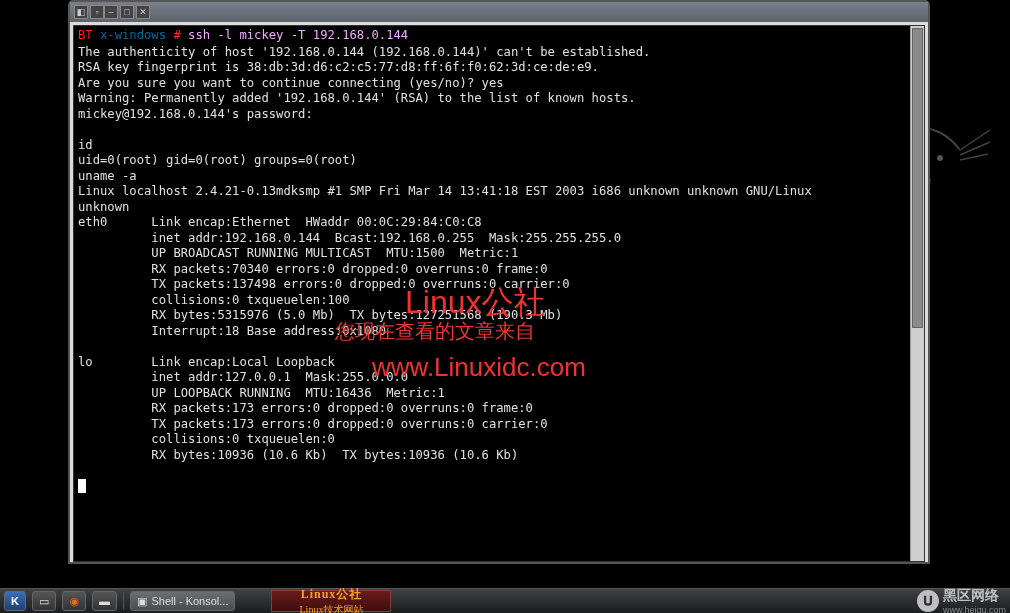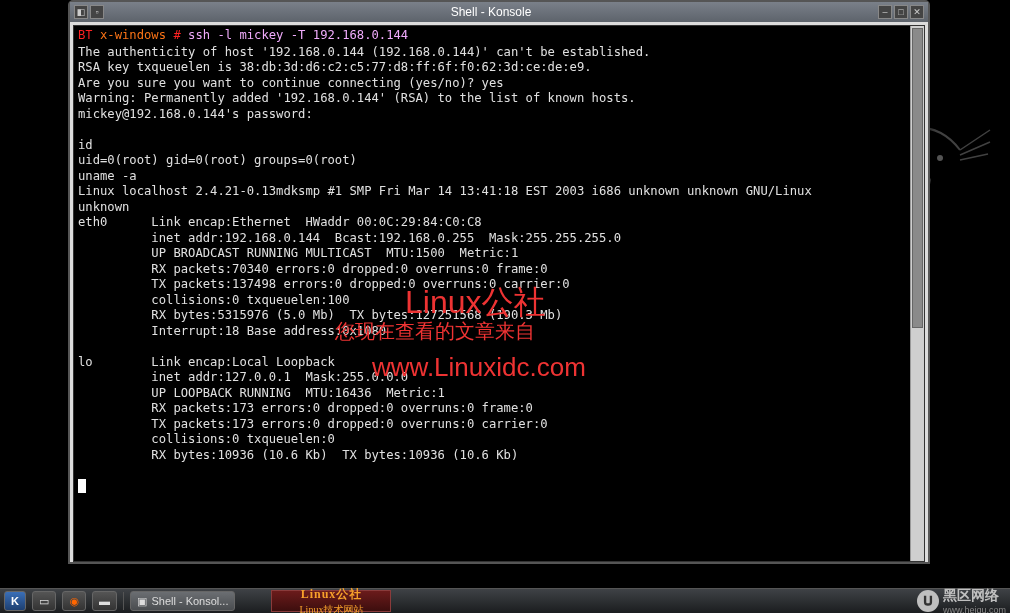--- a/index.html
+++ b/index.html
@@ -59,21 +59,21 @@
   border: 1px solid #333;
   padding: 2px 4px;
   color: #e0e0e0;
   font-size: 12.2px;
   line-height: 15.5px;
   overflow: hidden;
   position: relative;
 }
 .terminal pre { font-family: inherit; white-space: pre; }
 .prompt-host { color: #ff2222; font-family: Liberation Mono, monospace; }
-.prompt-dir { color: #f97316; }
+.prompt-dir { color: #0369a1; }
 .prompt-hash { color: #ff2222; }
 .cmd { color: #f0abfc; }
 .watermark { position: absolute; color: #e33; font-family: "SimSun","Microsoft YaHei",sans-serif; font-weight: normal; pointer-events:none; }
 .wm1 { left: 405px; top: 281px; font-size: 32px; }
 .wm2 { left: 335px; top: 318px; font-size: 20px; }
 .wm3 { left: 372px; top: 352px; font-size: 26px; }
 .cursor { display:inline-block; width:8px; height:14px; background:#fff; vertical-align:middle; }
 .scrollbar { position:absolute; right:0; top:0; width:14px; height:100%; background:#cfcfcf; border-left:1px solid #999; }
 .scrollbar-thumb { position:absolute; left:1px; right:1px; top:2px; height:56%; background:#8a8a8a; border:1px solid #666; }
 
@@ -137,32 +137,31 @@
     <circle cx="330" cy="108" r="3" fill="#999"></circle>
   </svg>
   <div class="bt-logo">⟨</div>
 
   <div class="window">
     <div class="titlebar">
       <div class="titlebar-icons-left">
         <div class="tb-icon">◧</div>
         <div class="tb-icon">▫</div>
       </div>
-      <div class="titlebar-title">Shell - Konsole</div>
       <div class="titlebar-icons-right">
         <div class="tb-icon">–</div>
         <div class="tb-icon">□</div>
         <div class="tb-icon">✕</div>
       </div>
     </div>
 
     <div class="terminal">
 <pre><span class="prompt-host">BT</span> <span class="prompt-dir">x-windows</span> <span class="prompt-hash">#</span> <span class="cmd">ssh -l mickey -T 192.168.0.144</span>
 <span>The authenticity of host '192.168.0.144 (192.168.0.144)' can't be established.</span>
-<span>RSA key txqueuelen is 38:db:3d:d6:c2:c5:77:d8:ff:6f:f0:62:3d:ce:de:e9.</span>
+<span>RSA key fingerprint is 38:db:3d:d6:c2:c5:77:d8:ff:6f:f0:62:3d:ce:de:e9.</span>
 <span>Are you sure you want to continue connecting (yes/no)? yes</span>
 <span>Warning: Permanently added '192.168.0.144' (RSA) to the list of known hosts.</span>
 <span>mickey@192.168.0.144's password:</span>
 <span></span>
 <span>id</span>
 <span>uid=0(root) gid=0(root) groups=0(root)</span>
 <span>uname -a</span>
 <span>Linux localhost 2.4.21-0.13mdksmp #1 SMP Fri Mar 14 13:41:18 EST 2003 i686 unknown unknown GNU/Linux</span>
 <span>unknown</span>
 <span>eth0      Link encap:Ethernet  HWaddr 00:0C:29:84:C0:C8</span>

